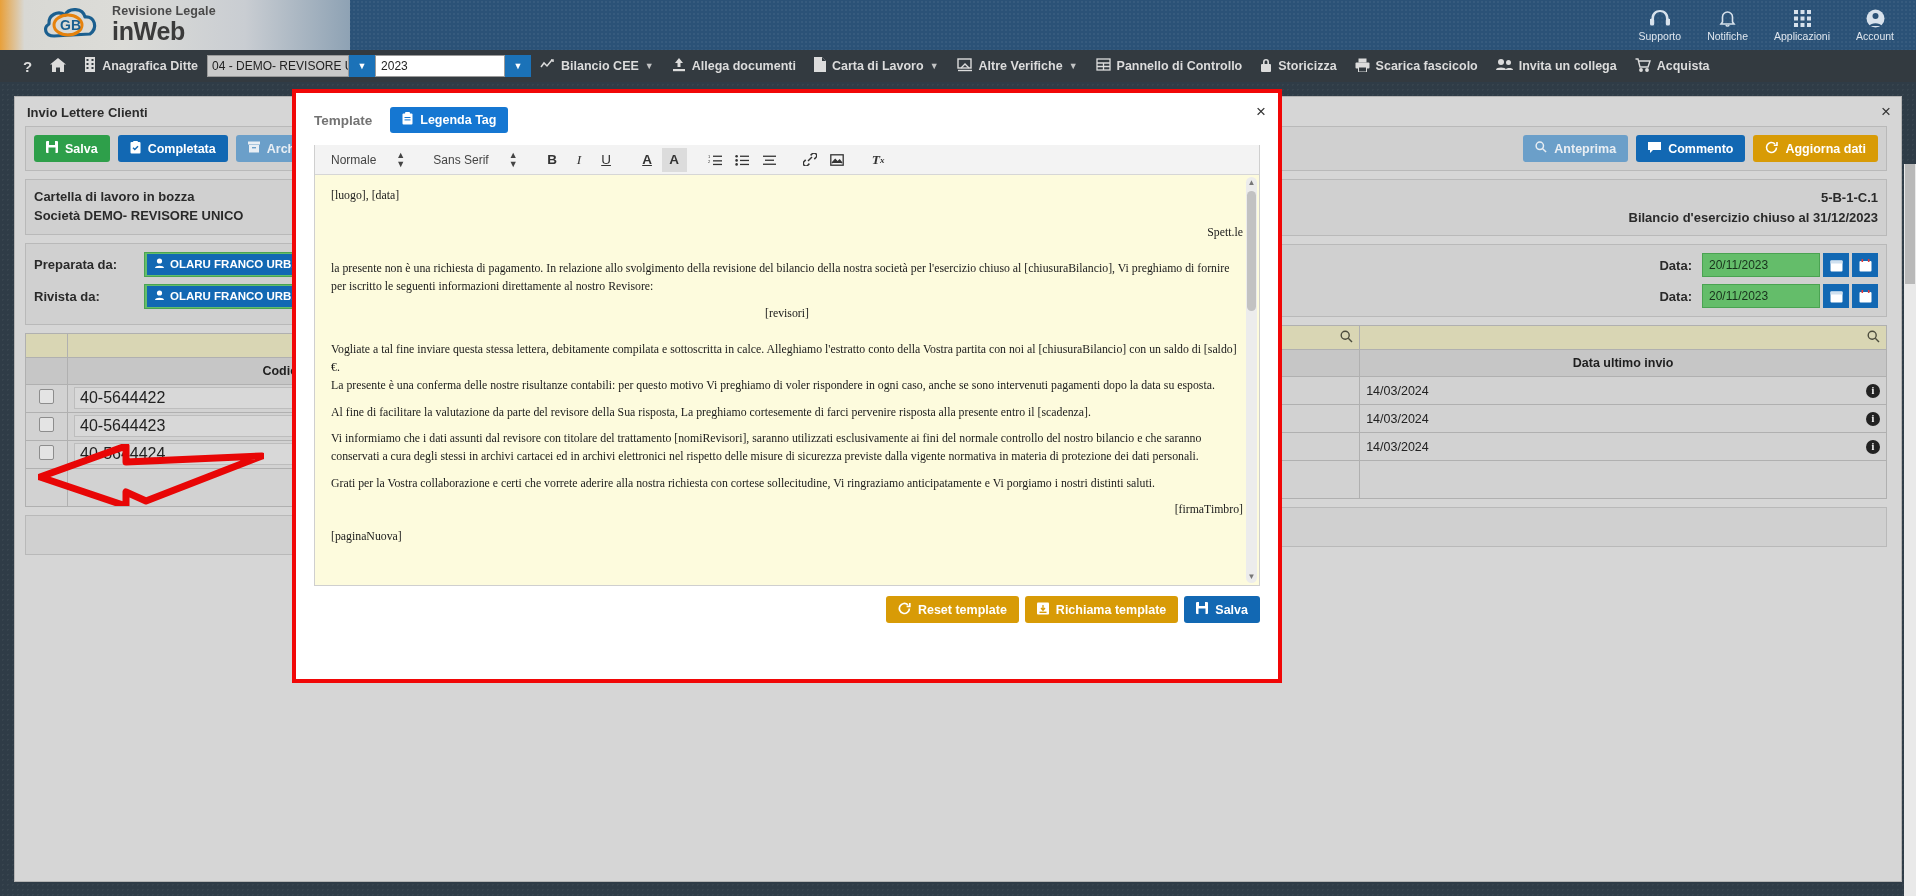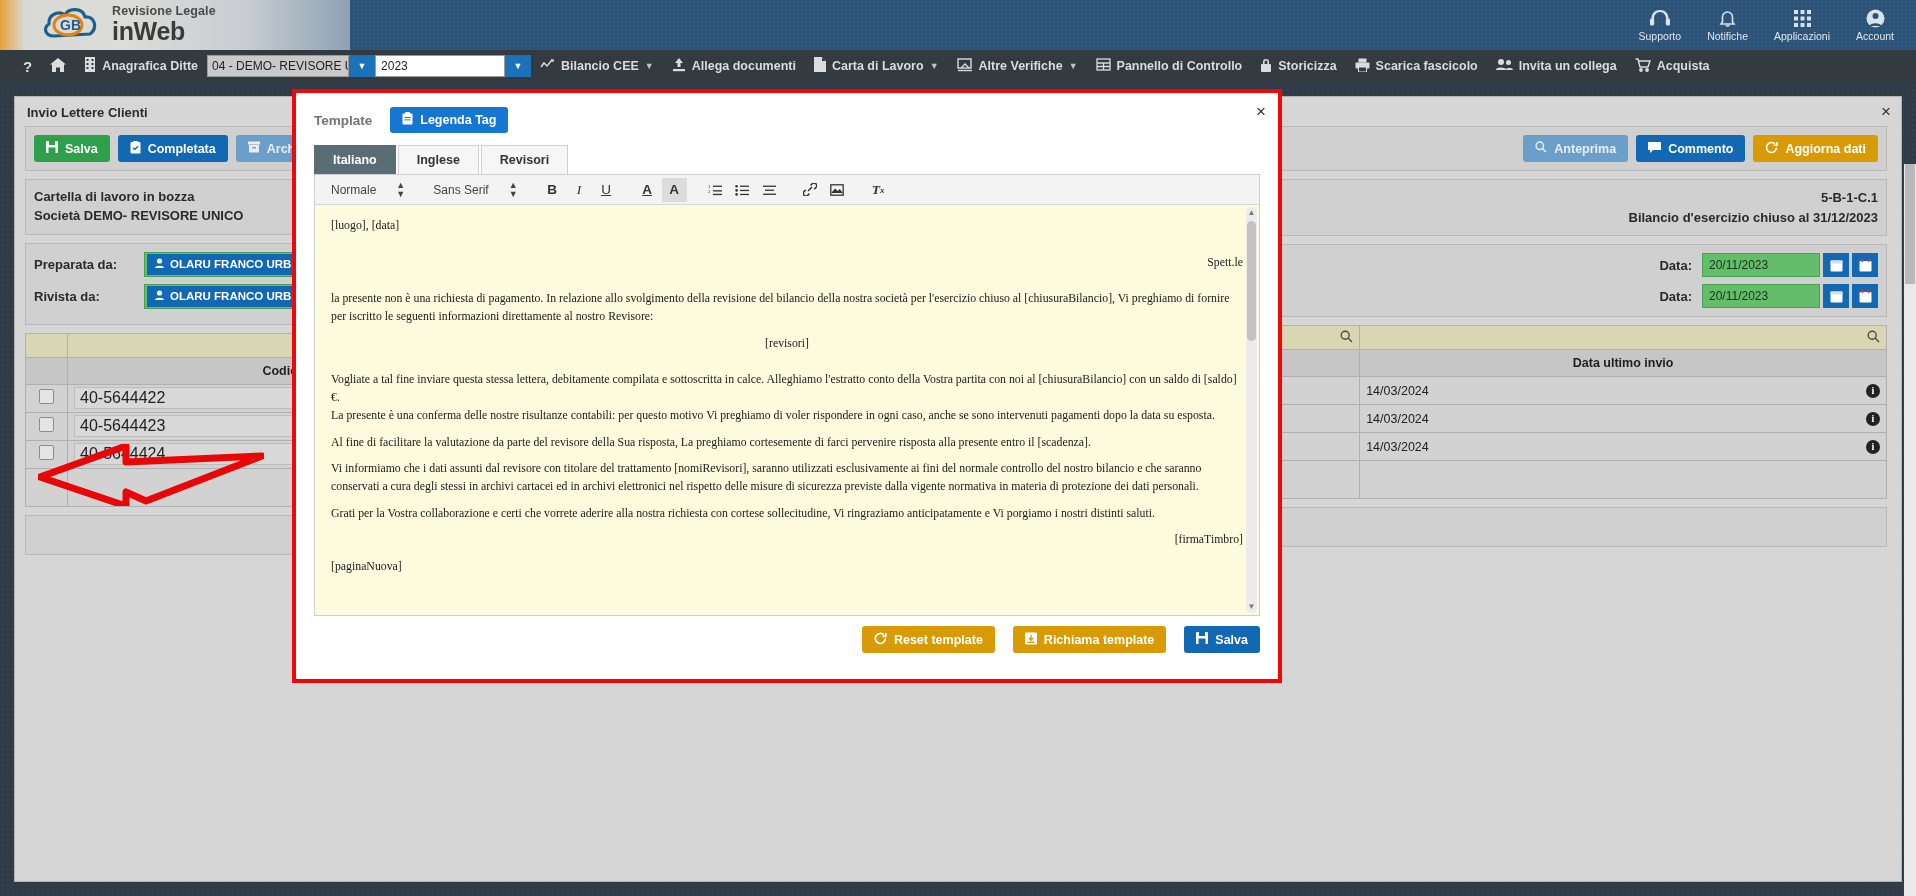--- a/index.html
+++ b/index.html
@@ -127,21 +127,21 @@
     padding: 12px 16px 12px 16px; font-family: "Liberation Serif", serif; font-size: 11.8px; color: #1a1a1a; line-height: 1.5;
   }
   .editor-body p { margin: 0 0 9px 0; }
   .editor-body p.blank { height: 10px; margin: 0; }
   .right-al { text-align: right; }
   .center-al { text-align: center; }
   .vscroll { position: absolute; right: 2px; top: 2px; width: 11px; height: 406px; background: #ececec; border-radius: 6px; }
   .vthumb { position: absolute; top: 14px; left: 1px; width: 9px; height: 120px; background: #c2c2c2; border-radius: 5px; }
   .varrow { position: absolute; left: 1px; width: 9px; text-align: center; font-size: 8px; color: #777; }
 
-  .modal-actions { display: flex; justify-content: flex-end; gap: 18px; margin-top: 10px; }
+  .modal-actions { display: flex; justify-content: flex-end; gap: 6px; margin-top: 10px; }
 
   .scroll-right { position: absolute; right: 0; top: 82px; width: 12px; height: 814px; background: #e9e9e9; }
   .scroll-right .th { position: absolute; top: 0; left: 1px; width: 10px; height: 120px; background: #b9b9b9; }
 </style>
 </head>
 <body>
 
 <div class="app">
 
   <div class="topbar">
@@ -673,25 +673,20 @@
                 <rect x="0.5" y="1.5" width="10" height="11" rx="1"></rect>
                 <rect x="3" y="0" width="5" height="2.6" rx="1"></rect>
                 <rect x="2.5" y="5" width="6" height="1" fill="#1577d2"></rect>
                 <rect x="2.5" y="7.4" width="6" height="1" fill="#1577d2"></rect>
               </svg>
           </span>
           <span>Legenda Tag</span>
         </button>
       </div>
 
-      <div class="tabs">
-        <div class="tab active">Italiano</div>
-        <div class="tab">Inglese</div>
-        <div class="tab">Revisori</div>
-      </div>
 
       <div class="editor-box">
         <div class="etoolbar">
           <div class="tsel">
             <span>Normale</span>
             <span class="spin">▲<br>▼</span>
           </div>
           <span class="tsp"></span>
           <div class="tsel">
             <span>Sans Serif</span>

